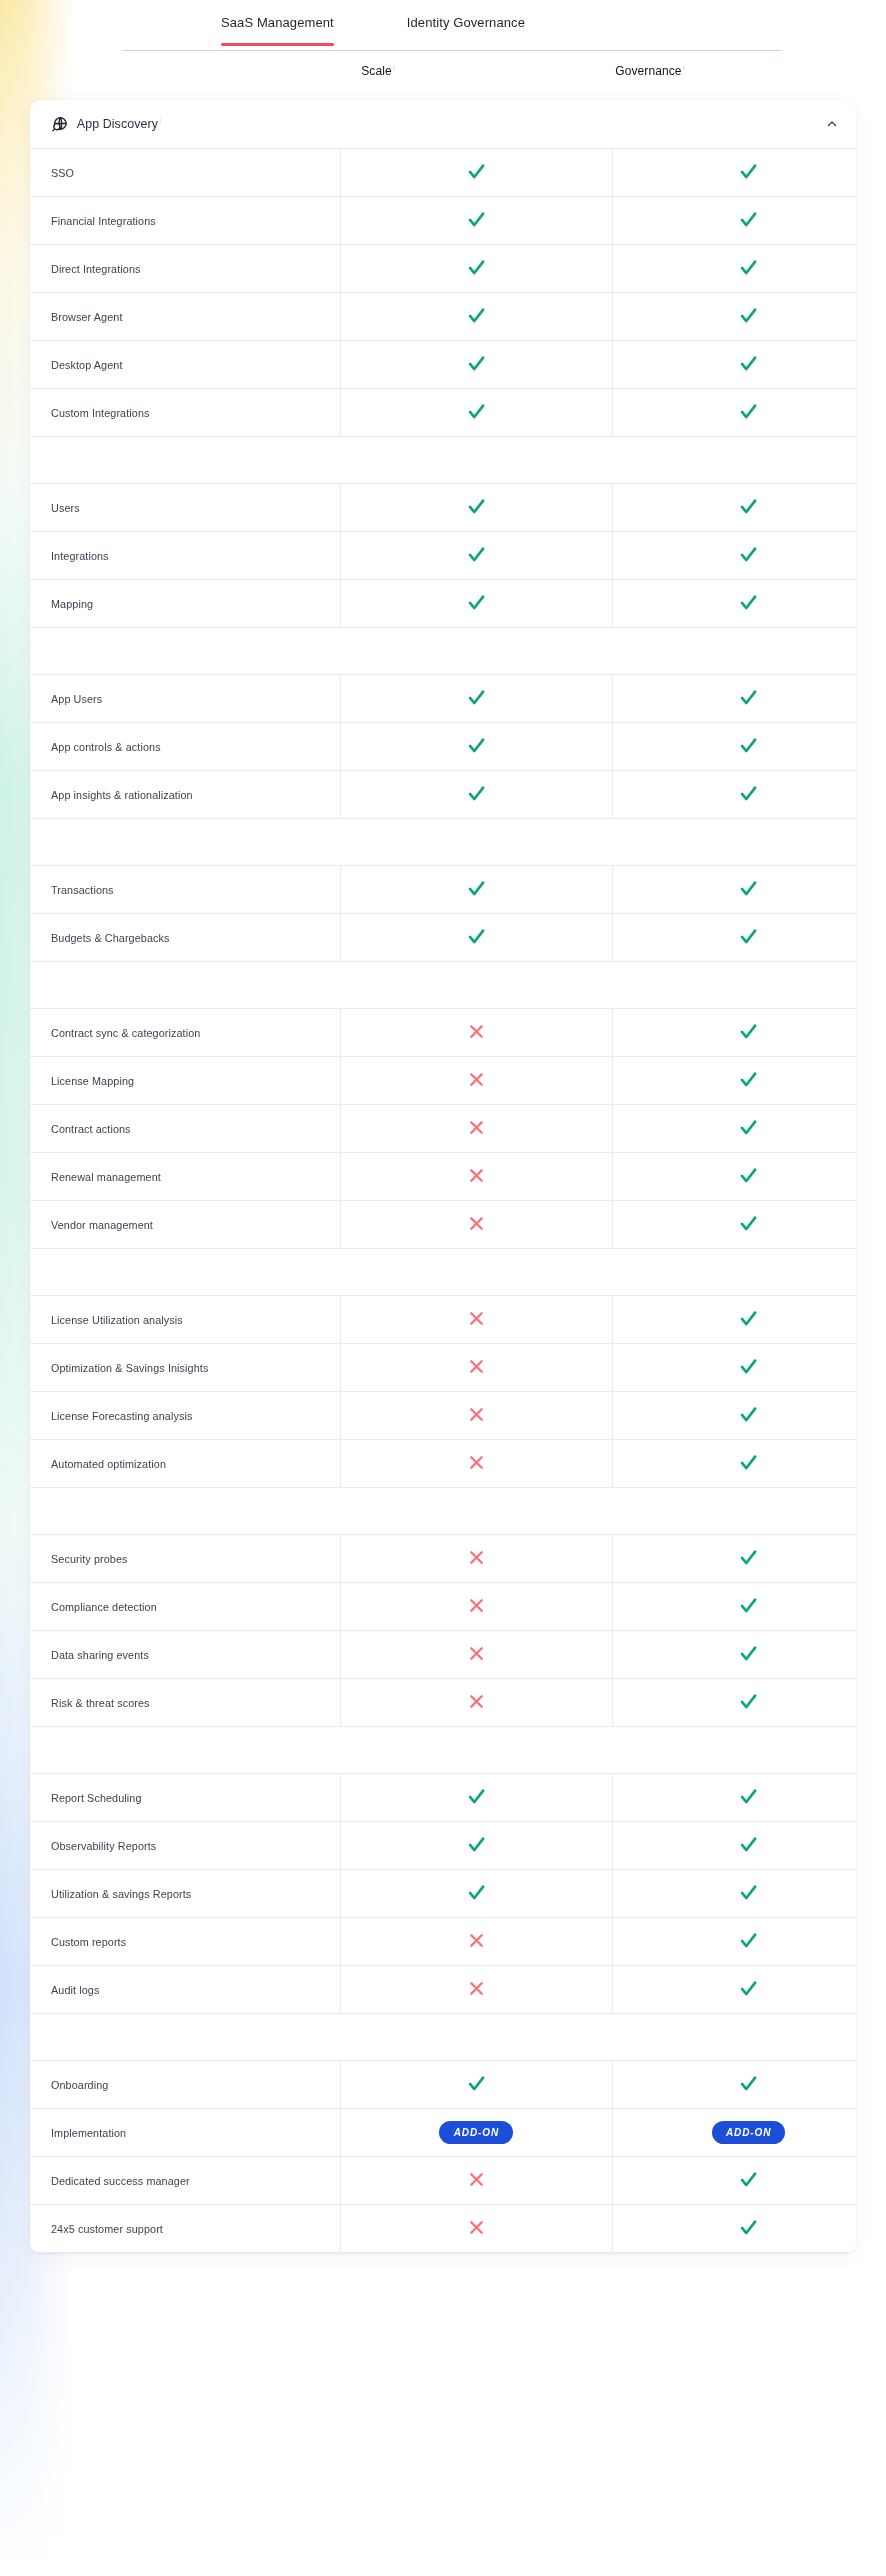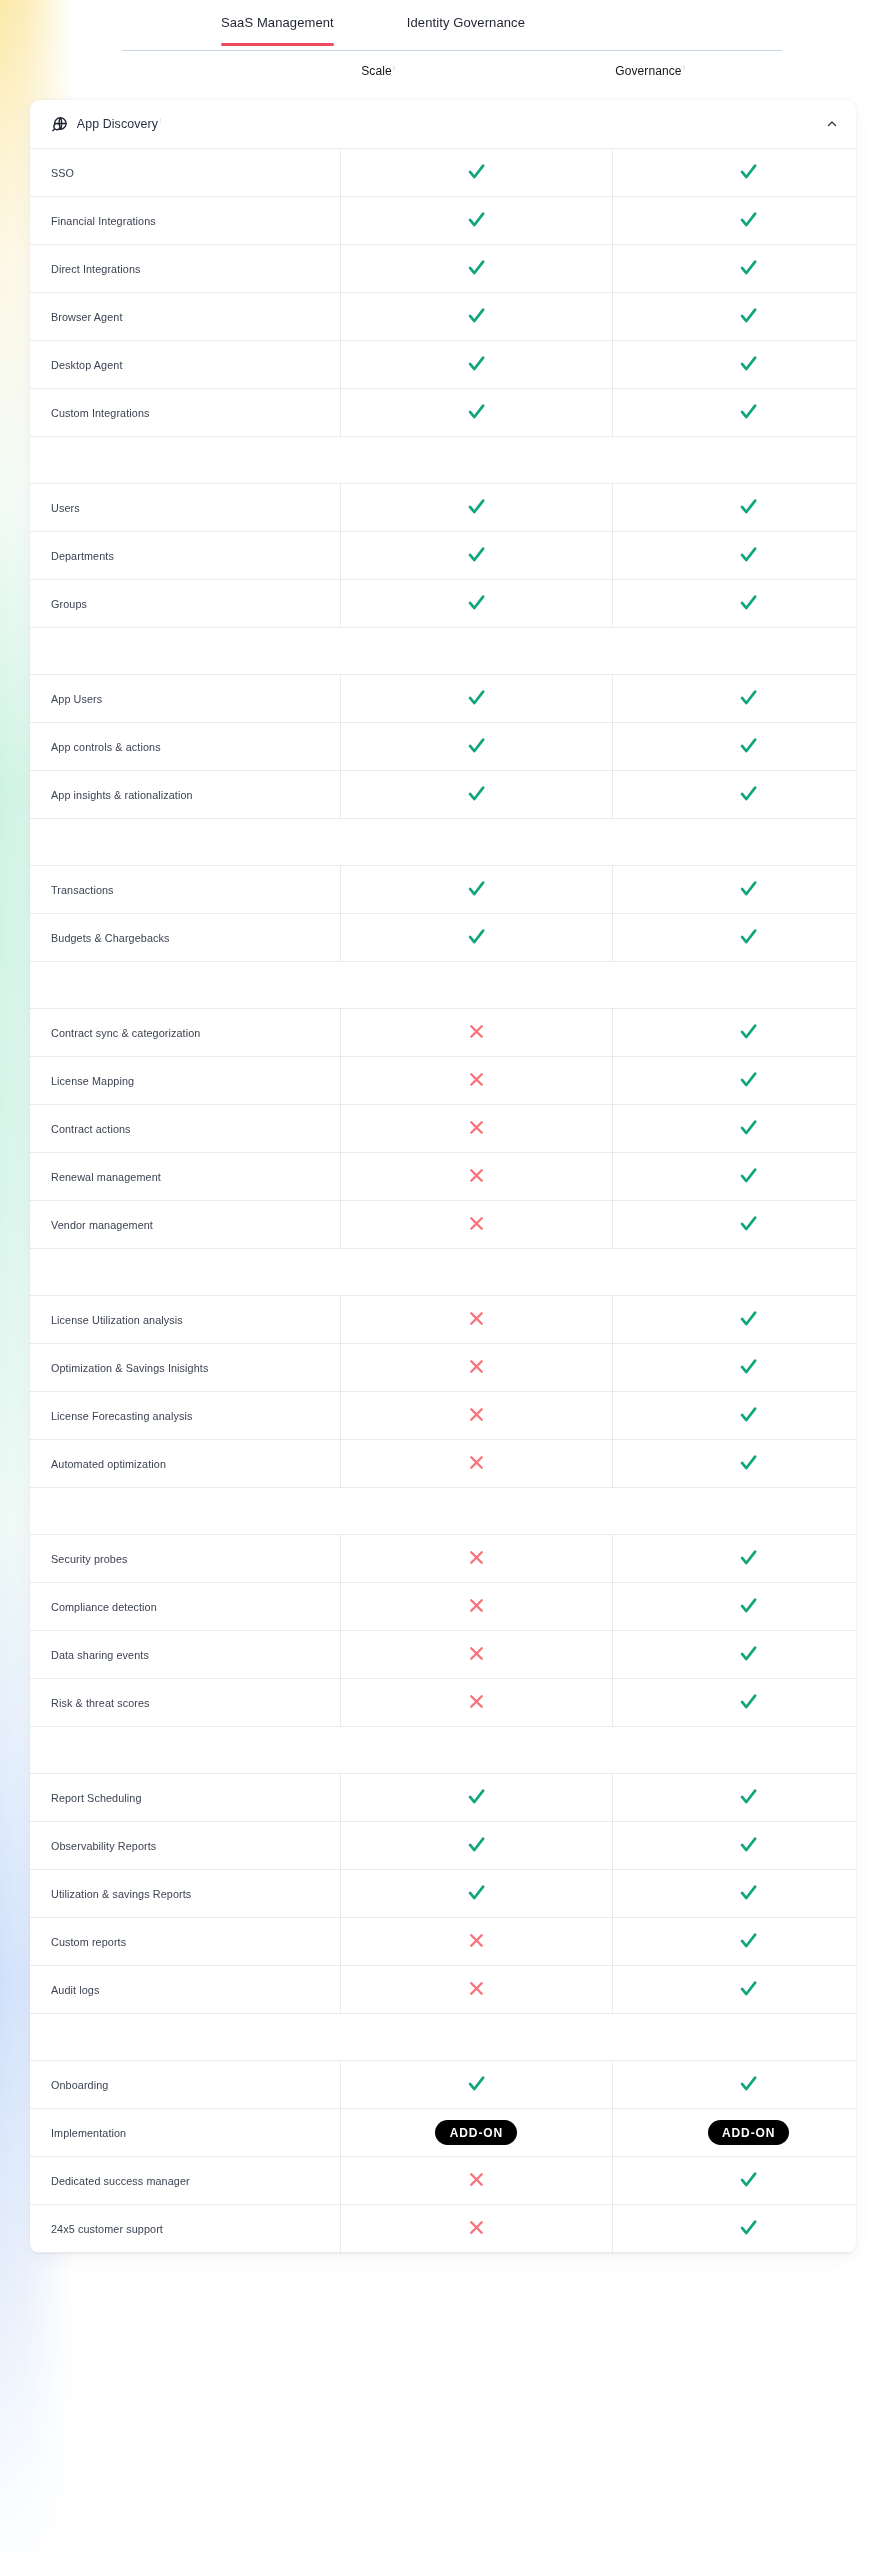--- a/index.html
+++ b/index.html
@@ -181,29 +181,30 @@
   .mark {
     display: inline-block;
     line-height: 1;
     font-size: 0;
   }
   .tick svg { display: block; margin: 0 auto; }
   .cross svg { display: block; margin: 0 auto; }
 
   .addon {
     display: inline-block;
-    background: #000000;
+    background: #1d4ed8;
     color: #ffffff;
-    font-size: 12px;
+    font-size: 10px;
     font-weight: bold;
     letter-spacing: 0.9px;
     padding: 5.6px 13.6px 5.6px 14.4px;
     border-radius: 16px;
     cursor: pointer;
     white-space: nowrap;
+    font-style: italic;
   }
 </style>
 </head>
 <body>
 
 <div id="edge-glow"></div>
 
 <div id="page">
 
   <div class="tabs-wrap">
@@ -318,30 +319,30 @@
             <tr>
               <td class="name">Users</td>
               <td class="val"><span class="mark tick"><svg width="19" height="19" viewBox="0 0 24 24" fill="none" stroke="#0ea57c" stroke-width="3.4" stroke-linecap="round" stroke-linejoin="round">
                     <polyline points="3.8 12.6 9.3 19 20.4 4.6"></polyline>
                   </svg></span></td>
               <td class="val"><span class="mark tick"><svg width="19" height="19" viewBox="0 0 24 24" fill="none" stroke="#0ea57c" stroke-width="3.4" stroke-linecap="round" stroke-linejoin="round">
                     <polyline points="3.8 12.6 9.3 19 20.4 4.6"></polyline>
                   </svg></span></td>
             </tr>
             <tr>
-              <td class="name">Departments</td>
-              <td class="val"><span class="mark tick"><svg width="19" height="19" viewBox="0 0 24 24" fill="none" stroke="#0ea57c" stroke-width="3.4" stroke-linecap="round" stroke-linejoin="round">
-                    <polyline points="3.8 12.6 9.3 19 20.4 4.6"></polyline>
-                  </svg></span></td>
-              <td class="val"><span class="mark tick"><svg width="19" height="19" viewBox="0 0 24 24" fill="none" stroke="#0ea57c" stroke-width="3.4" stroke-linecap="round" stroke-linejoin="round">
-                    <polyline points="3.8 12.6 9.3 19 20.4 4.6"></polyline>
-                  </svg></span></td>
-            </tr>
-            <tr>
-              <td class="name">Groups</td>
+              <td class="name">Integrations</td>
+              <td class="val"><span class="mark tick"><svg width="19" height="19" viewBox="0 0 24 24" fill="none" stroke="#0ea57c" stroke-width="3.4" stroke-linecap="round" stroke-linejoin="round">
+                    <polyline points="3.8 12.6 9.3 19 20.4 4.6"></polyline>
+                  </svg></span></td>
+              <td class="val"><span class="mark tick"><svg width="19" height="19" viewBox="0 0 24 24" fill="none" stroke="#0ea57c" stroke-width="3.4" stroke-linecap="round" stroke-linejoin="round">
+                    <polyline points="3.8 12.6 9.3 19 20.4 4.6"></polyline>
+                  </svg></span></td>
+            </tr>
+            <tr>
+              <td class="name">Mapping</td>
               <td class="val"><span class="mark tick"><svg width="19" height="19" viewBox="0 0 24 24" fill="none" stroke="#0ea57c" stroke-width="3.4" stroke-linecap="round" stroke-linejoin="round">
                     <polyline points="3.8 12.6 9.3 19 20.4 4.6"></polyline>
                   </svg></span></td>
               <td class="val"><span class="mark tick"><svg width="19" height="19" viewBox="0 0 24 24" fill="none" stroke="#0ea57c" stroke-width="3.4" stroke-linecap="round" stroke-linejoin="round">
                     <polyline points="3.8 12.6 9.3 19 20.4 4.6"></polyline>
                   </svg></span></td>
             </tr>
           </tbody>
         </table>
         <div class="group-gap"></div>

